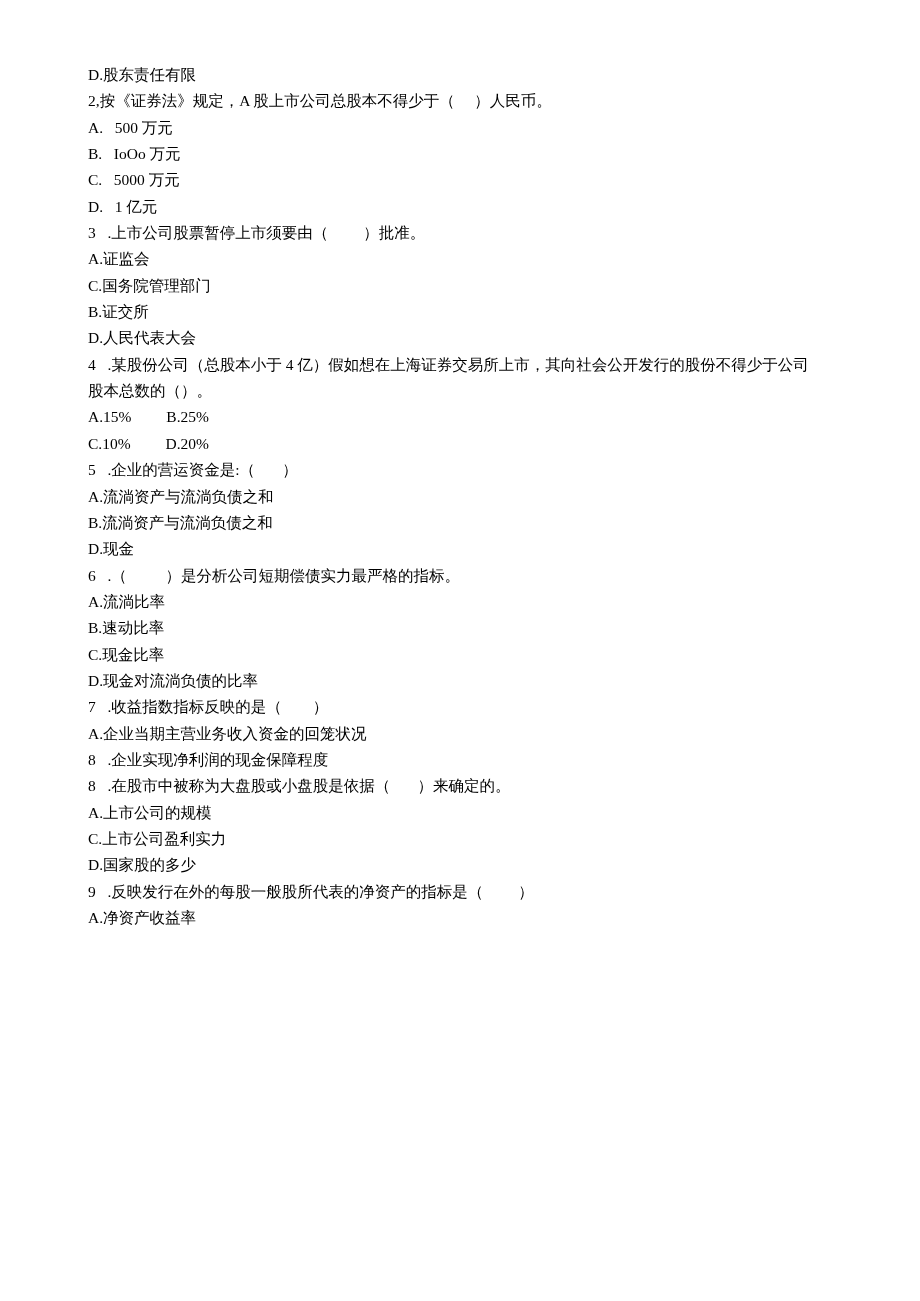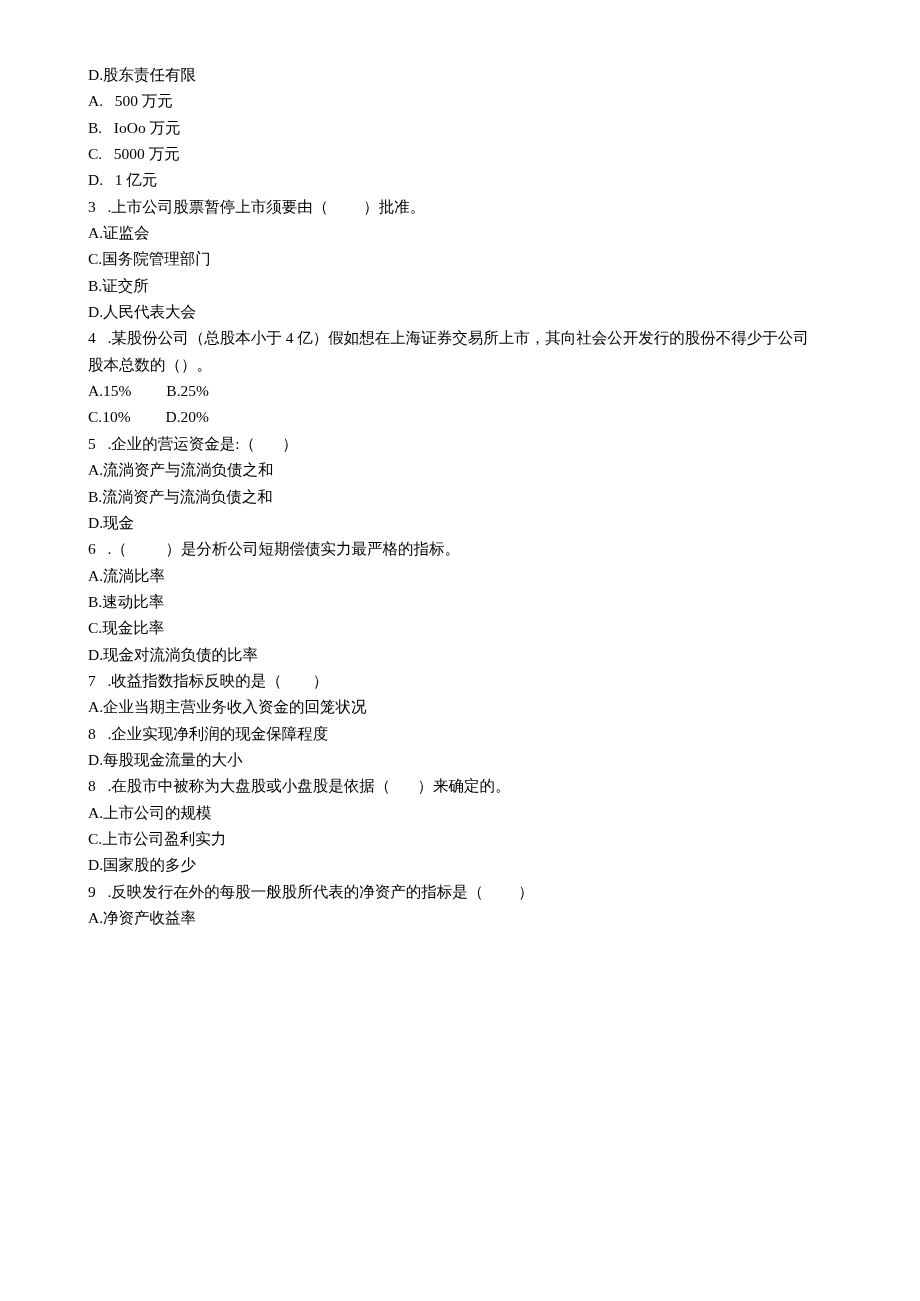--- a/index.html
+++ b/index.html
@@ -19,20 +19,21 @@
   }
   .line {
     white-space: pre-wrap;
   }
 </style>
 </head>
 <body>
 
 <div class="page">
   <div class="line">D.股东责任有限</div>
+  <div class="line">2,按《证券法》规定，A 股上市公司总股本不得少于（     ）人民币。</div>
   <div class="line">A.   500 万元</div>
   <div class="line">B.   IoOo 万元</div>
   <div class="line">C.   5000 万元</div>
   <div class="line">D.   1 亿元</div>
   <div class="line">3   .上市公司股票暂停上市须要由（         ）批准。</div>
   <div class="line">A.证监会</div>
   <div class="line">C.国务院管理部门</div>
   <div class="line">B.证交所</div>
   <div class="line">D.人民代表大会</div>
   <div class="line">4   .某股份公司（总股本小于 4 亿）假如想在上海证券交易所上市，其向社会公开发行的股份不得少于公司</div>
@@ -46,20 +47,19 @@
   <div class="line">6   .（          ）是分析公司短期偿债实力最严格的指标。</div>
   <div class="line">A.流淌比率</div>
   <div class="line">B.速动比率</div>
   <div class="line">C.现金比率</div>
   <div class="line">D.现金对流淌负债的比率</div>
   <div class="line"></div>
   <div class="line">7   .收益指数指标反映的是（        ）</div>
   <div class="line"></div>
   <div class="line">A.企业当期主营业务收入资金的回笼状况</div>
   <div class="line">8   .企业实现净利润的现金保障程度</div>
-  <div class="line">D.每股现金流量的大小</div>
   <div class="line">8   .在股市中被称为大盘股或小盘股是依据（       ）来确定的。</div>
   <div class="line">A.上市公司的规模</div>
   <div class="line">C.上市公司盈利实力</div>
   <div class="line">D.国家股的多少</div>
   <div class="line">9   .反映发行在外的每股一般股所代表的净资产的指标是（         ）</div>
   <div class="line">A.净资产收益率</div>
 </div>
 
 </body></html>

